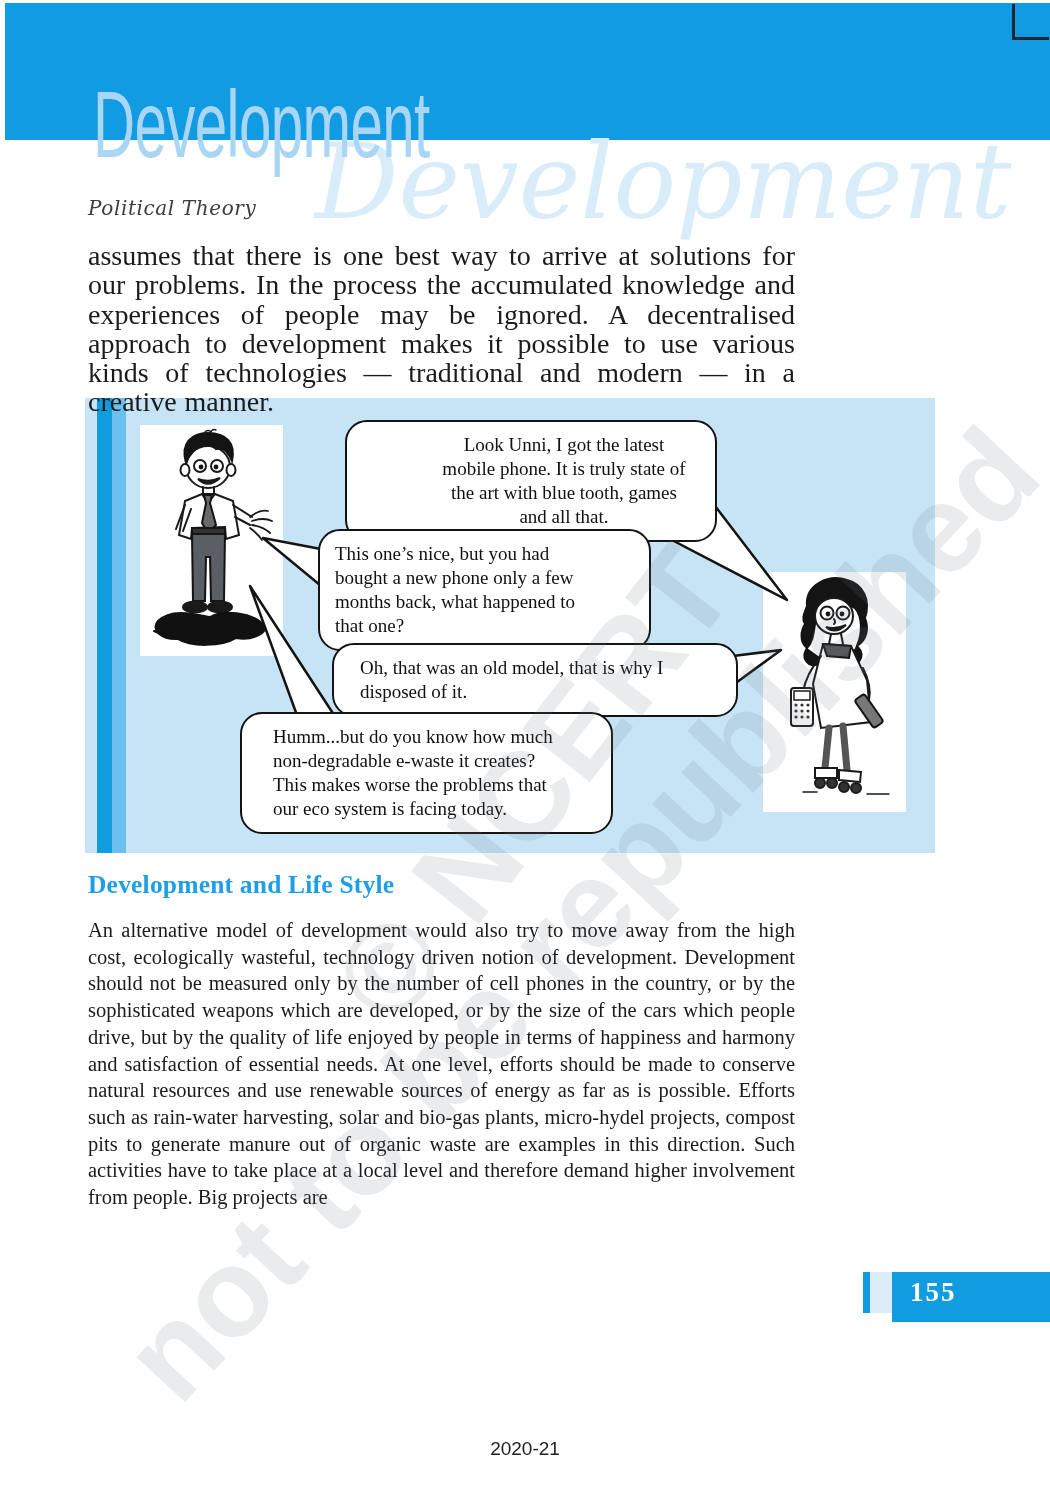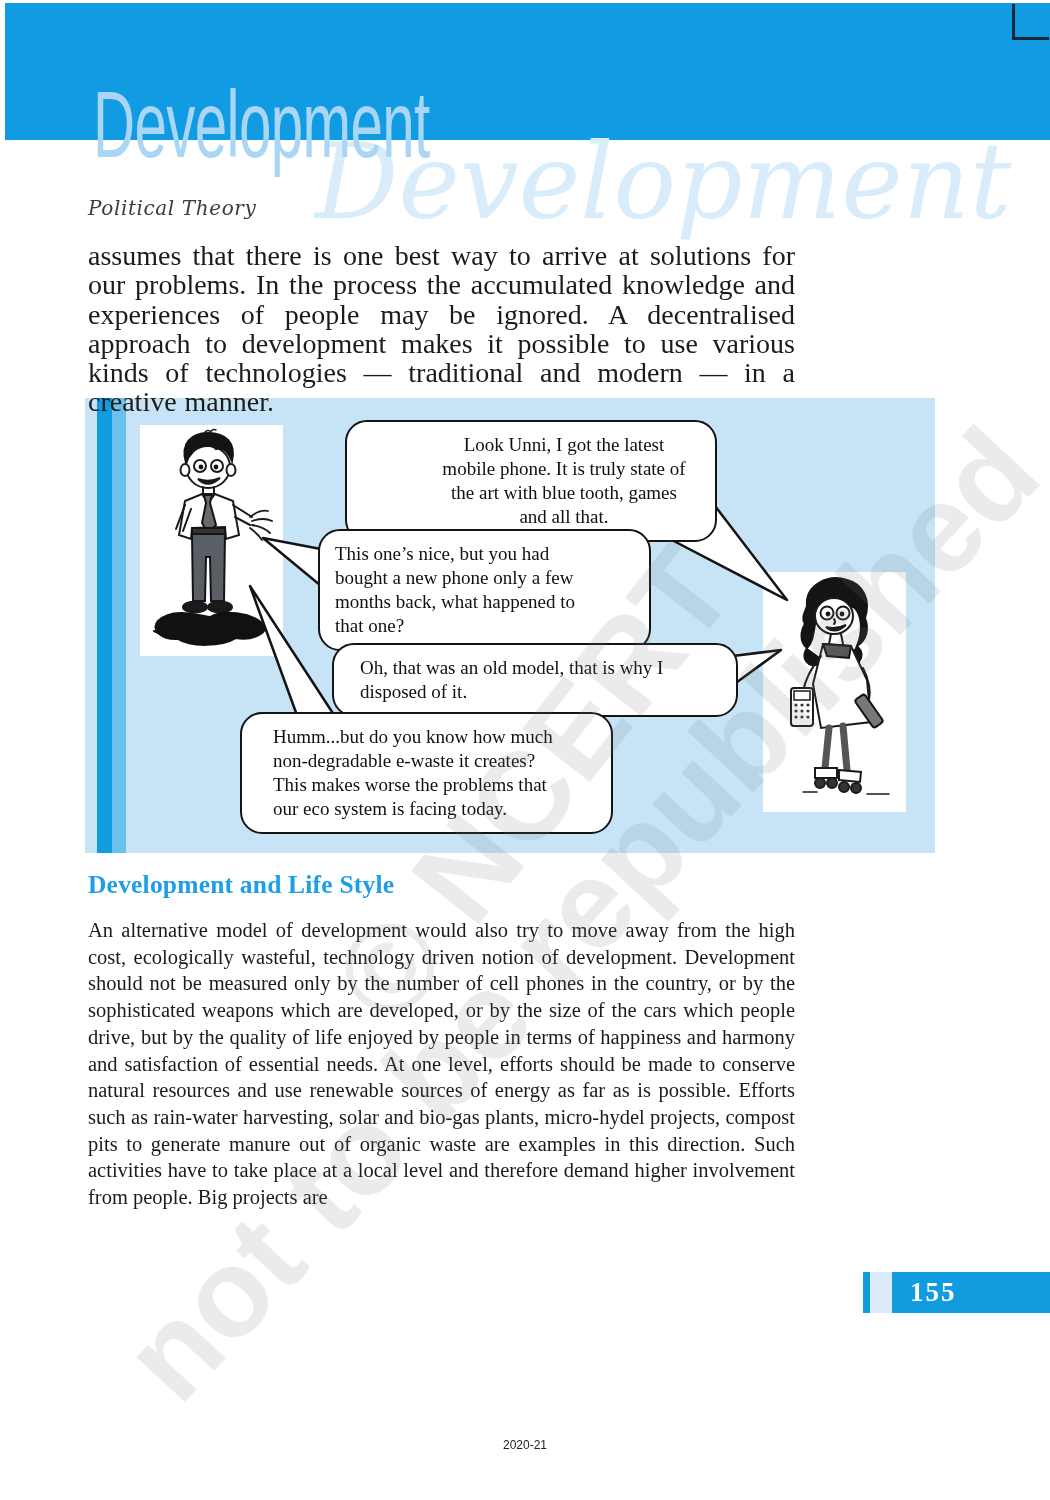--- a/index.html
+++ b/index.html
@@ -66,27 +66,27 @@
   }
   .bubble-1 { left:345px; top:420px; width:372px; padding-left:80px;text-align:center; }
   .bubble-2 { left:318px; top:529px; width:333px; padding-left:15px; }
   .bubble-3 { left:332px; top:643px; width:406px; padding-left:26px; }
   .bubble-4 { left:240px; top:712px; width:373px; padding-left:31px; }
 
   
   .badge-bar { position:absolute; left:863px; top:1272px; width:7px;  height:41px; background:#129CE0; }
   .badge-gap { position:absolute; left:870px; top:1272px; width:22px; height:41px; background:#DCEDF9; }
   .badge-rect {
-    position:absolute; left:892px; top:1272px; width:158px; height:41px; background:#129CE0;
+    position:absolute; left:892px; top:1272px; width:158px; height:50px; background:#129CE0;
     color:#ffffff; font-weight:700; font-size:27px; line-height:41px;
     padding-left:18px; box-sizing:border-box; letter-spacing:2px;
   }
   .footer-year {
     position:absolute; left:0; top:1438px; width:100%; text-align:center;
-    font-family:"Liberation Sans","DejaVu Sans",sans-serif; font-size:12px; color:#222222;
+    font-family:"Liberation Sans","DejaVu Sans",sans-serif; font-size:19px; color:#222222;
   }
 
   
   .wm {
     position:absolute; font-family:"Liberation Sans","DejaVu Sans",sans-serif;
     font-weight:700; color:rgba(110,120,130,0.15); white-space:nowrap;
     z-index:30; pointer-events:none;
   }
   .wm-1 { left:305px; top:960px; font-size:125px; transform:rotate(-52deg); transform-origin:left top; }
   .wm-2 { left:95px;  top:1330px; font-size:125px; transform:rotate(-47deg); transform-origin:left top; }

